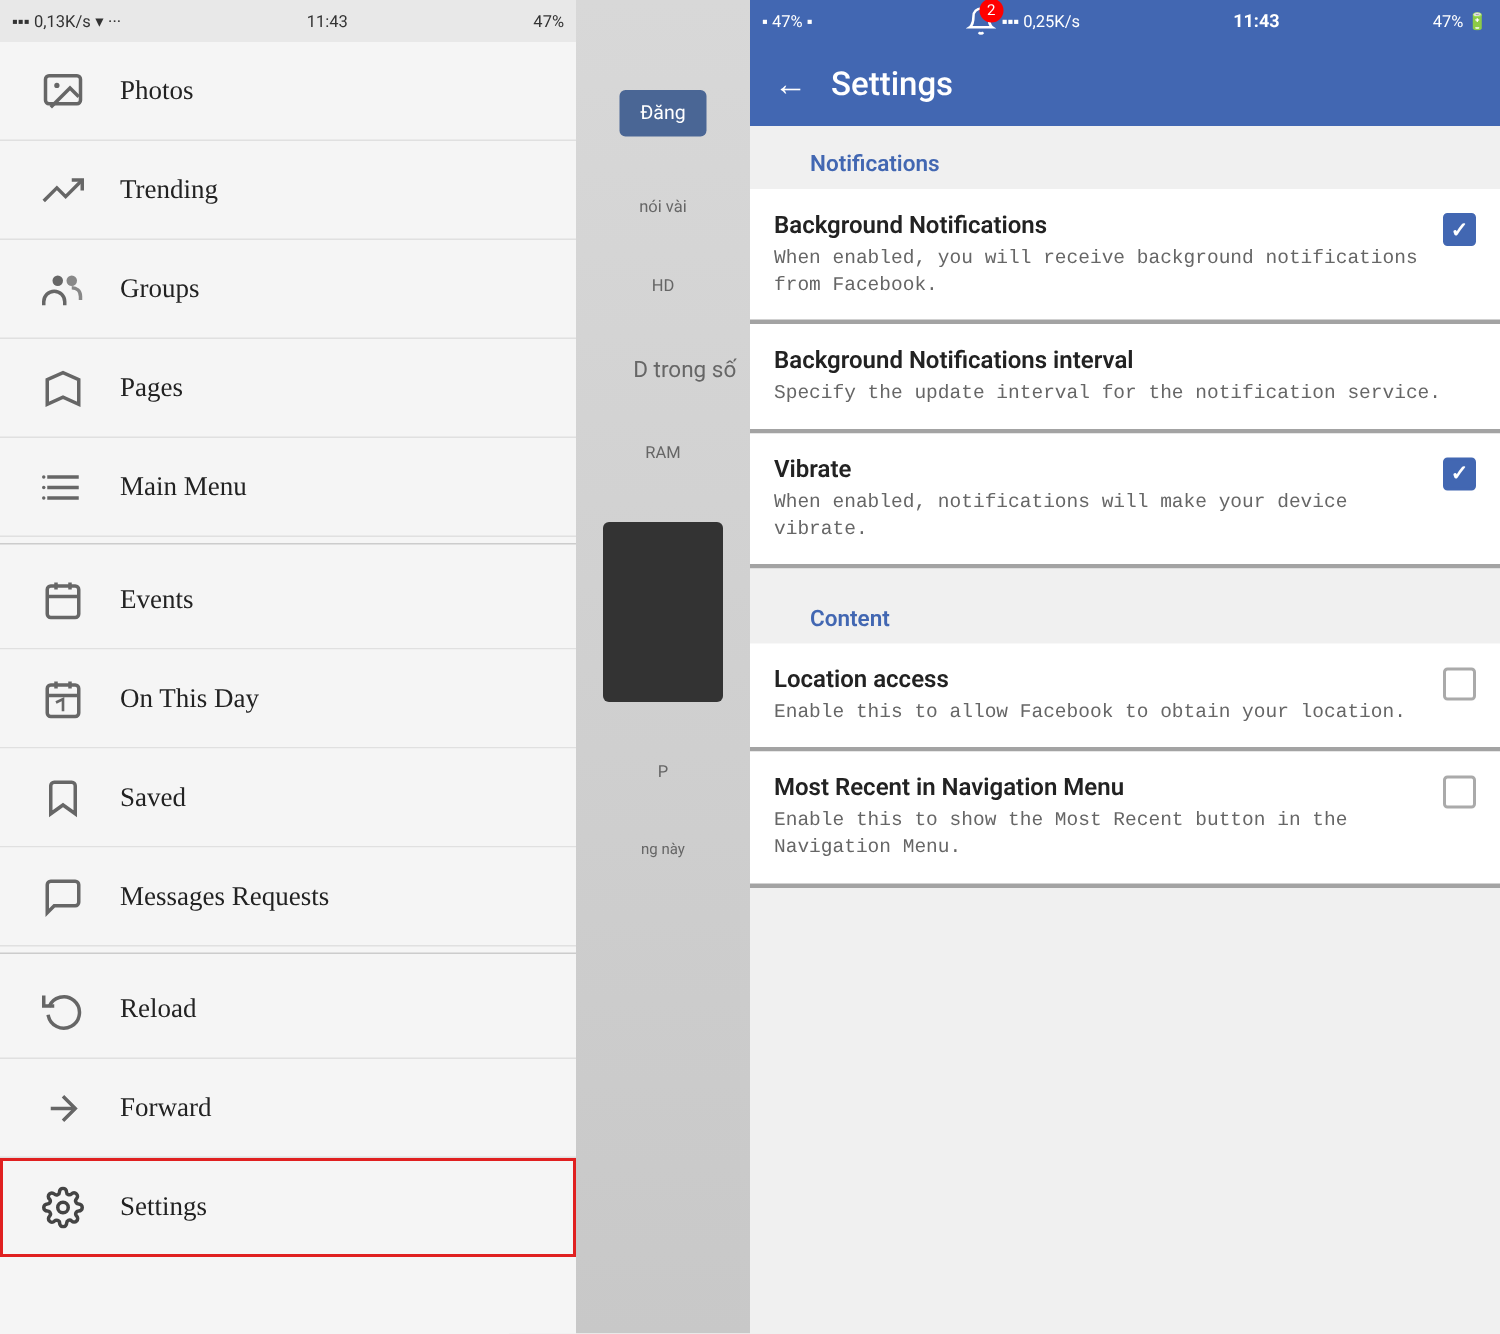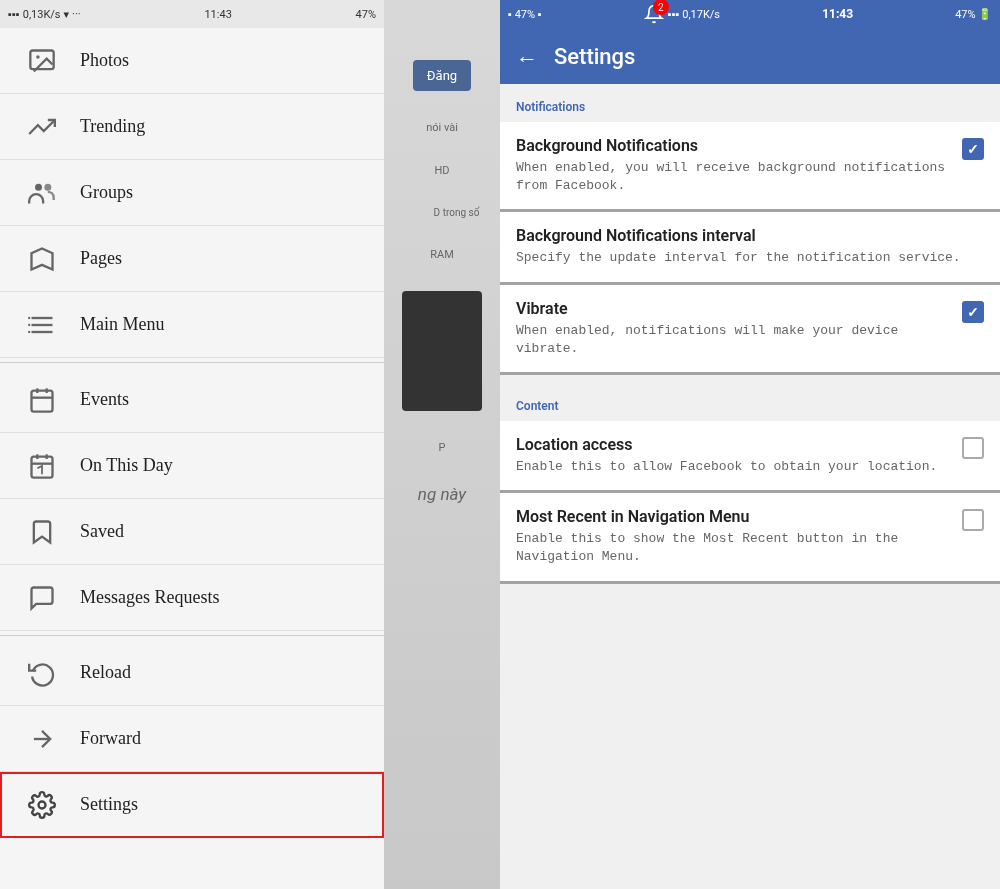--- a/index.html
+++ b/index.html
@@ -106,21 +106,21 @@
 
     .middle-content {
       position: absolute;
       top: 0; left: 0; right: 0; bottom: 0;
       background: linear-gradient(180deg, #d8d8d8 0%, #c8c8c8 100%);
       display: flex;
       flex-direction: column;
       align-items: center;
       justify-content: flex-start;
       padding-top: 60px;
-      gap: 30px;
+      gap: 40px;
     }
 
     .fb-btn {
       background: #4a6695;
       color: white;
       padding: 8px 14px;
       border-radius: 4px;
       font-size: 13px;
     }
 
@@ -179,23 +179,24 @@
     }
 
     .settings-content {
       flex: 1;
       background: #f0f0f0;
       overflow-y: auto;
     }
 
     .section-header {
       padding: 16px 16px 8px 16px;
-      font-size: 12px;
+      font-size: 15px;
       font-weight: 600;
       color: #4267B2;
+      margin-left: 24px;
     }
 
     .settings-item {
       background: white;
       border-bottom: 3px solid #a3a3a3;
       padding: 14px 16px;
       display: flex;
       align-items: flex-start;
       justify-content: space-between;
       min-height: 72px;
@@ -429,43 +430,43 @@
       <span class="menu-label">Settings</span>
     </div>
   </div>
 </div>
 
 <div class="middle-panel">
   <div class="middle-content">
     <div class="fb-btn">Đăng</div>
     <div style="font-size:11px;color:#666;text-align:center;padding:0 4px;">nói vài</div>
     <div style="font-size:11px;color:#666;text-align:center;">HD</div>
-    <div style="font-size:10px;color:#666;text-align:center;padding-left:29px;">D trong số</div>
+    <div style="font-size:15px;color:#666;text-align:center;padding-left:29px;">D trong số</div>
     <div style="font-size:11px;color:#666;text-align:center;">RAM</div>
     <div class="dark-block"></div>
     <div style="font-size:11px;color:#666;text-align:center;">P</div>
-    <div style="font-size:17px;color:#666;text-align:right;font-style:italic;">ng này</div>
+    <div style="font-size:10px;color:#666;text-align:right;">ng này</div>
   </div>
 </div>
 
 <div class="right-panel">
 
   <div class="status-bar-right">
     <div class="left-icons">
       <span>▪ 47% ▪</span>
     </div>
     <div style="display:flex;align-items:center;gap:4px;">
       <div class="notif-icon">
         <svg width="20" height="20" viewBox="0 0 24 24" fill="none" stroke="white" stroke-width="2">
             <path d="M18 8A6 6 0 0 0 6 8c0 7-3 9-3 9h18s-3-2-3-9"></path>
             <path d="M13.73 21a2 2 0 0 1-3.46 0"></path>
           </svg>
         <span class="notif-badge">2</span>
       </div>
-      <span>▪▪▪ <span>0,17K/s</span></span>
+      <span>▪▪▪ <span>0,25K/s</span></span>
     </div>
     <div style="font-size:12px;font-weight:bold;">11:43</div>
     <div>
       <span>47%</span> 🔋
     </div>
   </div>
 
   <div class="settings-header">
     <span class="back-arrow">←</span>
     <span class="settings-title">Settings</span>

